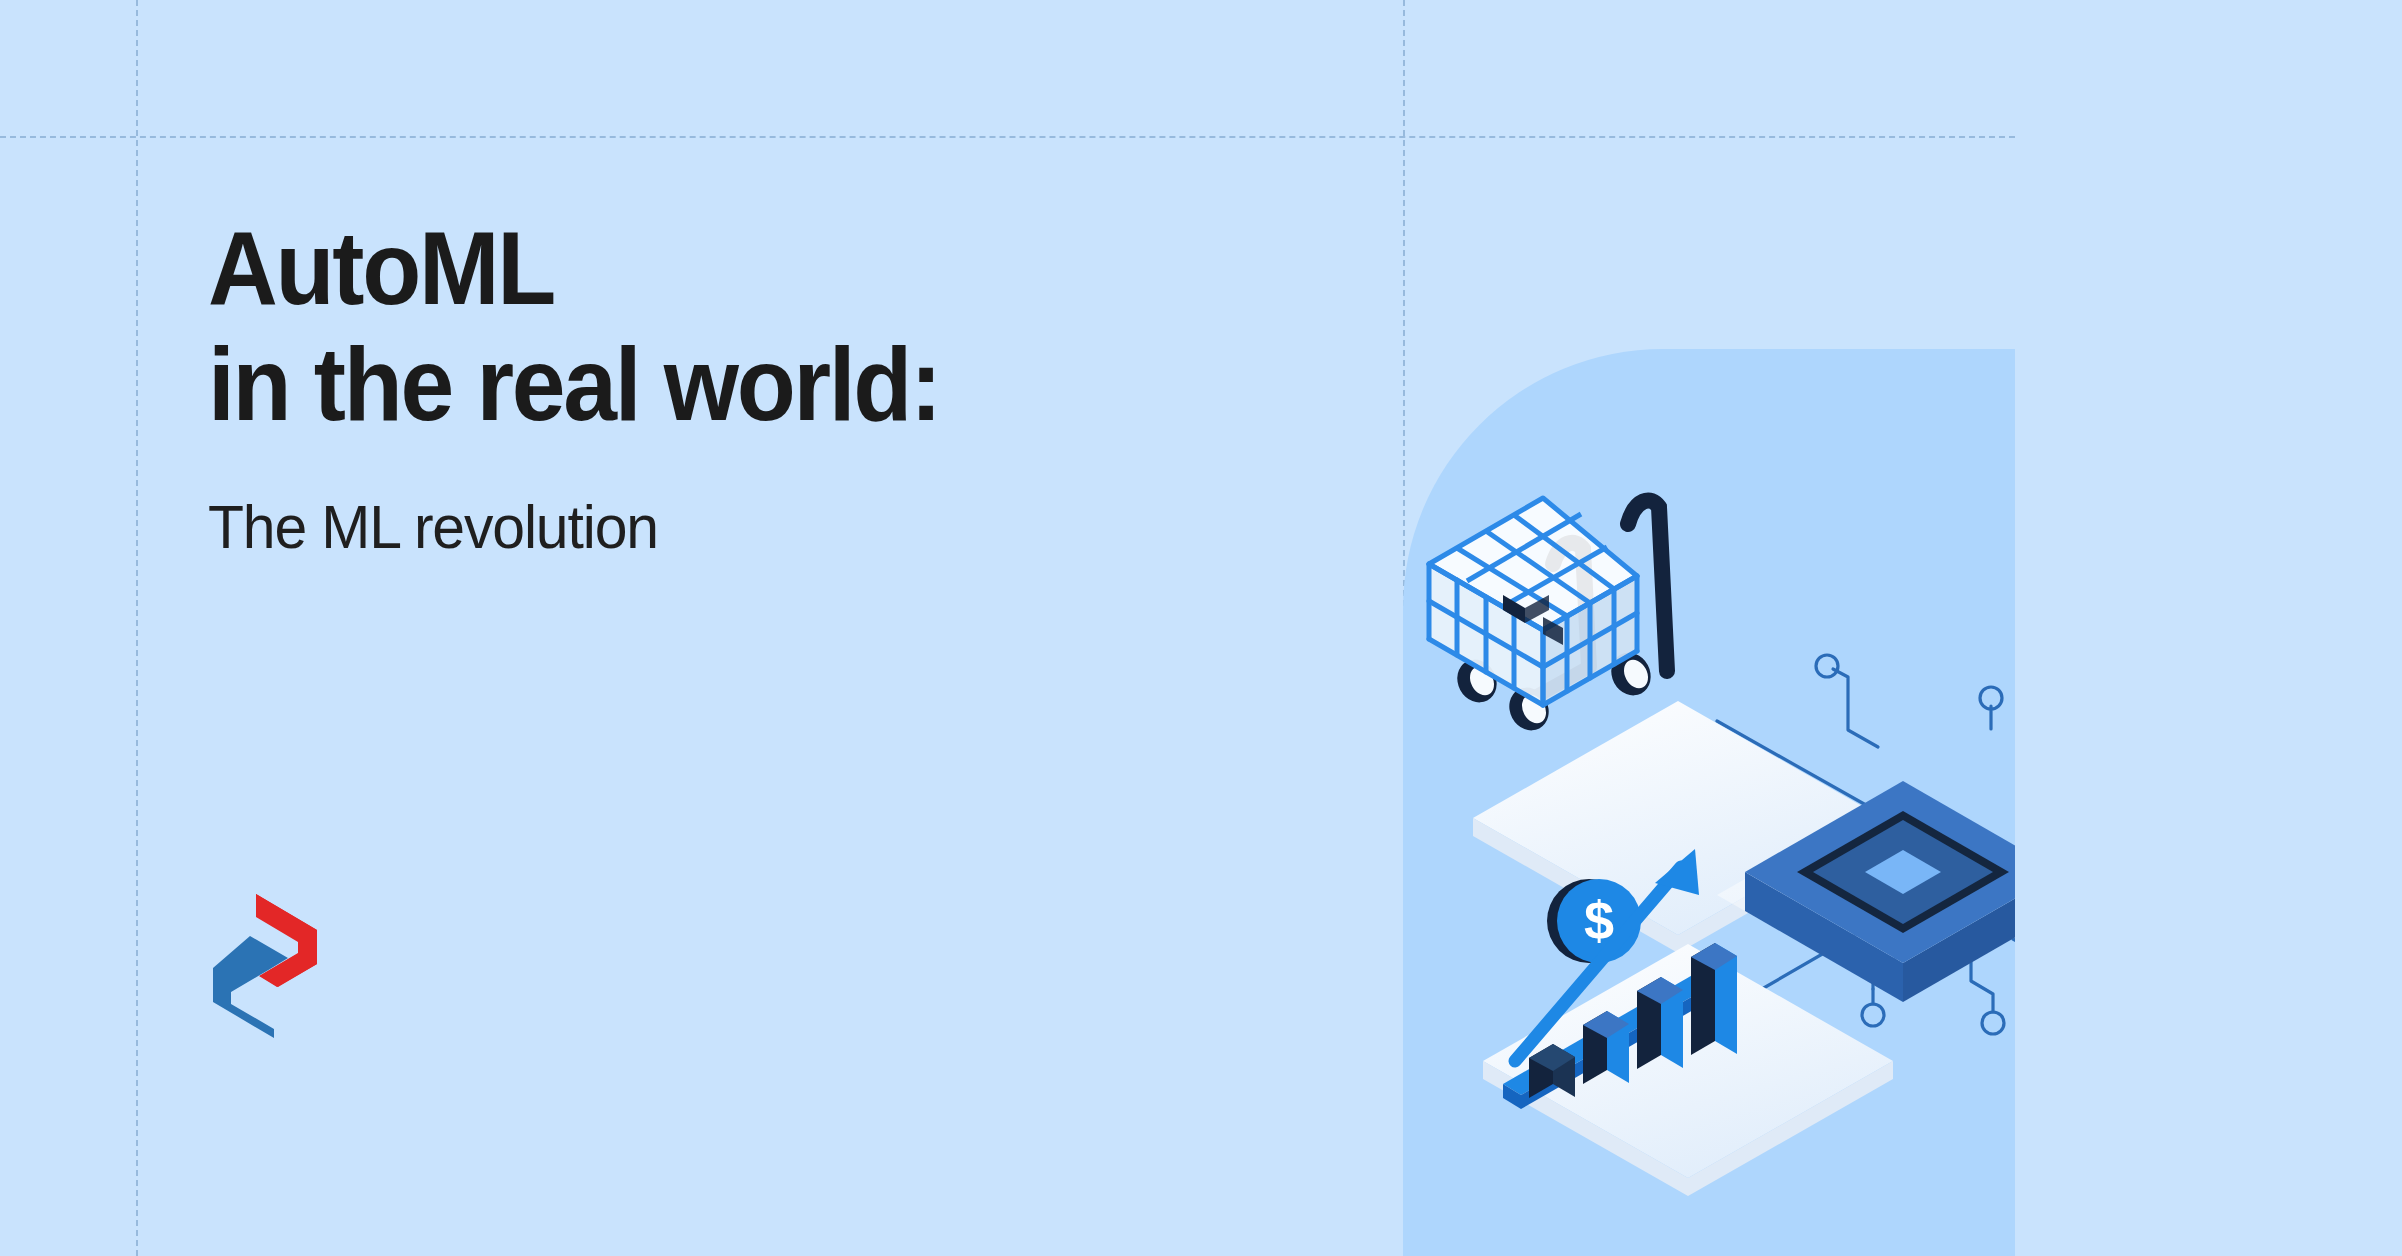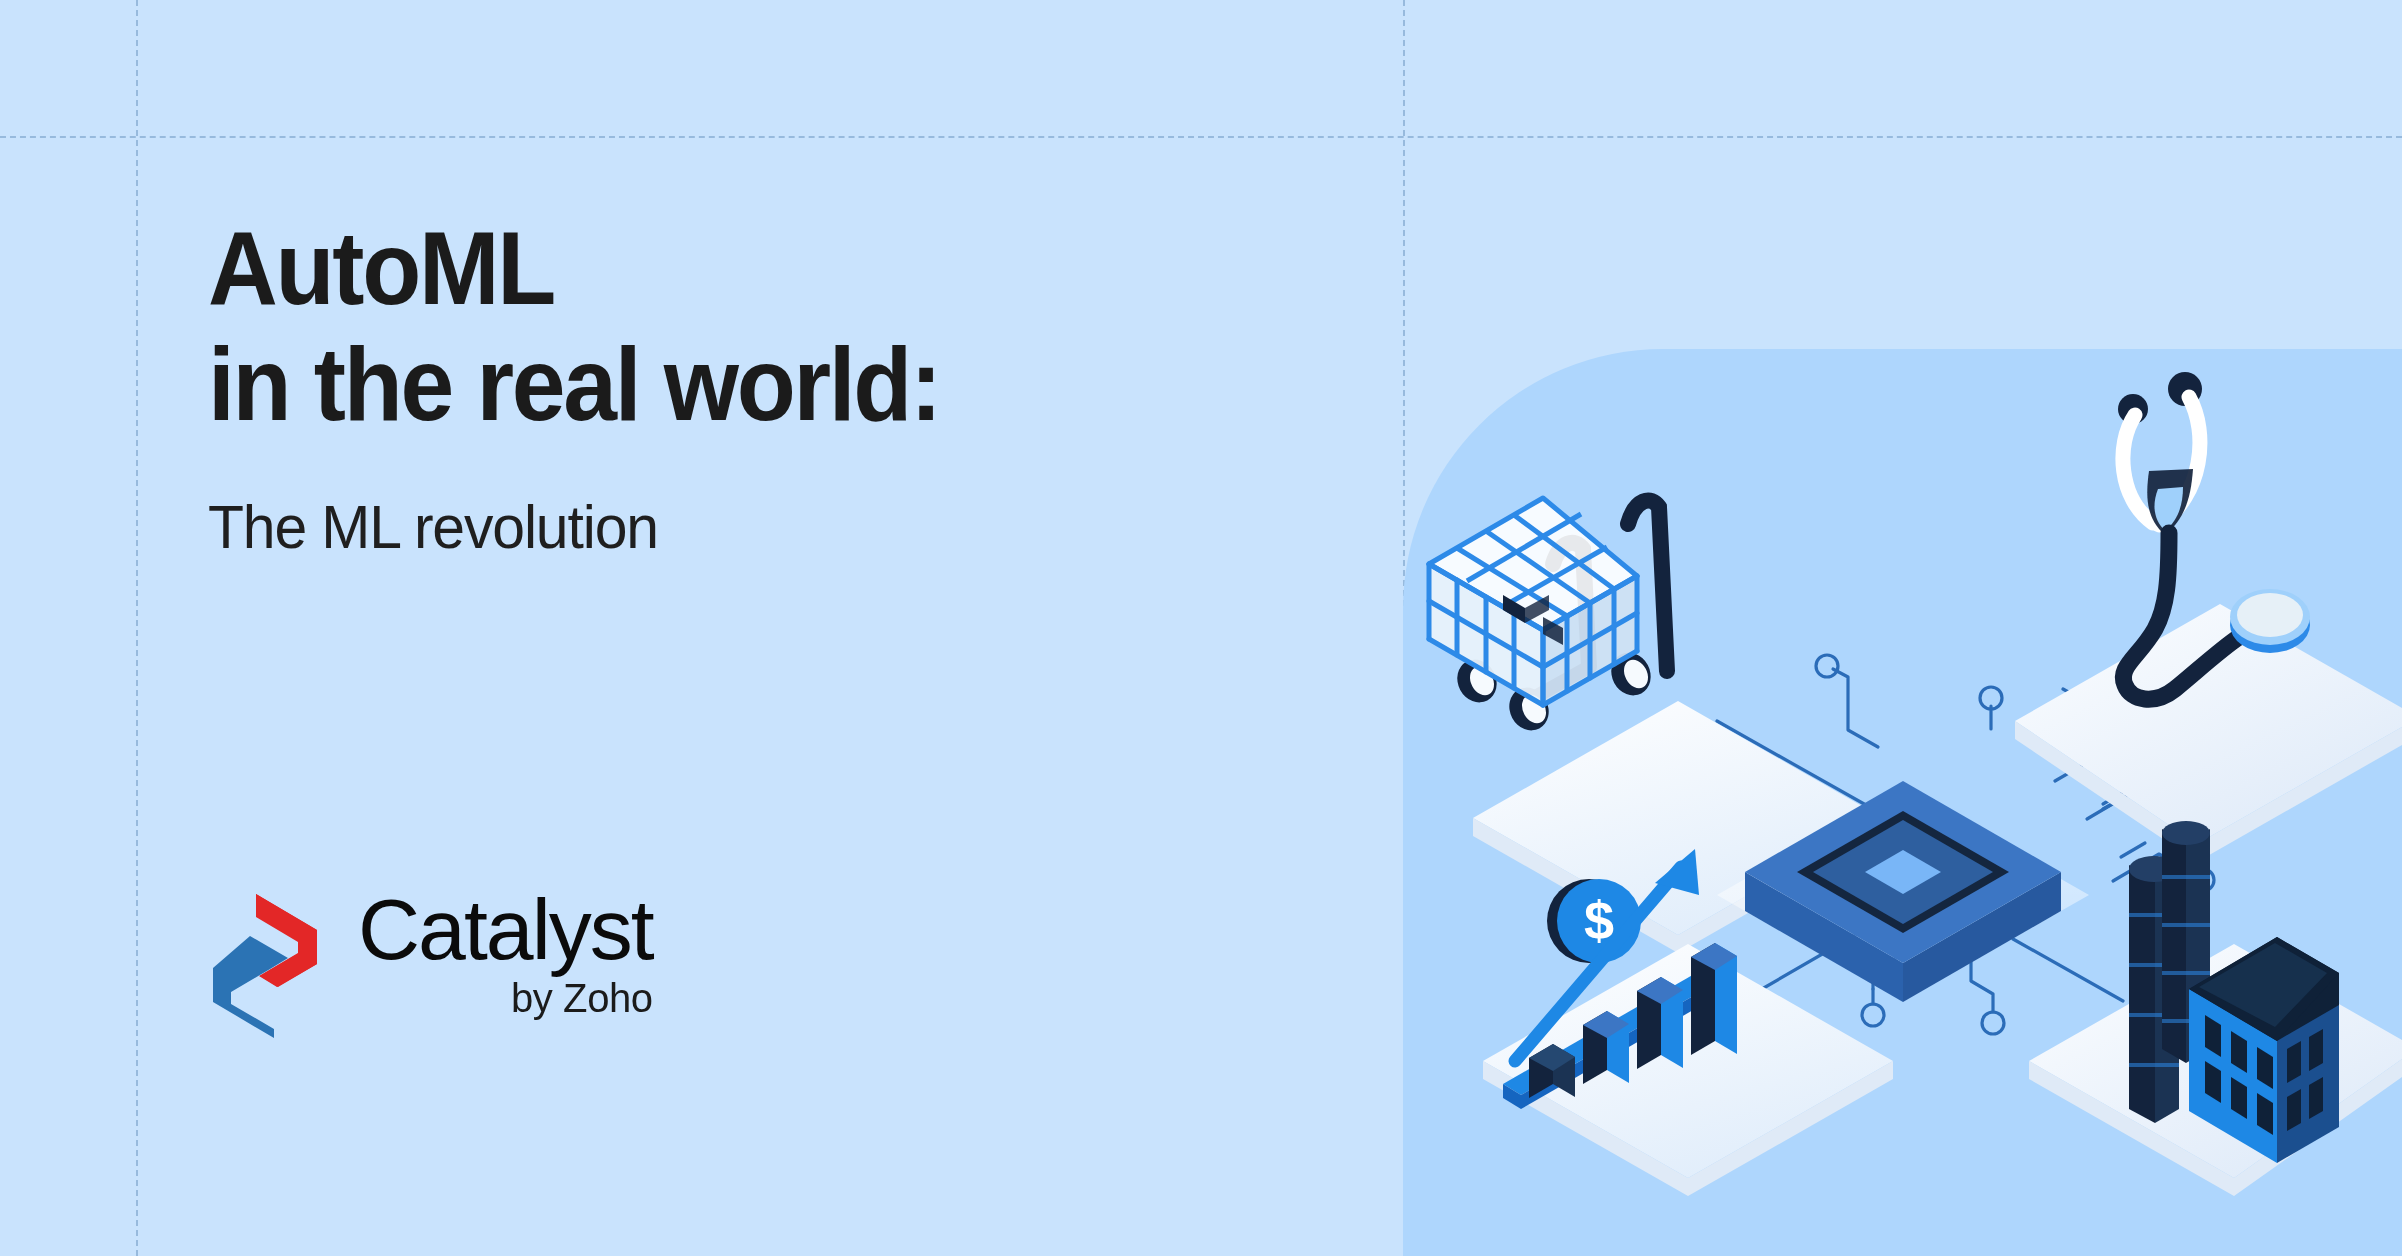--- a/index.html
+++ b/index.html
@@ -2,21 +2,21 @@
 <html><head>
 <meta charset="utf-8">
 <style>
   html,body{margin:0;padding:0;}
   body{
     width:2402px;height:1256px;overflow:hidden;
     background:#c9e3fd;
     font-family:"Liberation Sans","DejaVu Sans",sans-serif;
     position:relative;
   }
-  .stage{position:absolute;inset:0;width:2402px;height:1256px;overflow:hidden;}
+  .stage{position:absolute;inset:0;width:2015px;height:1256px;overflow:hidden;}
 
   
   .guide-v{position:absolute;top:0;bottom:0;width:0;
     border-left:2px dashed #8fb4d8;opacity:.85;}
   .guide-h{position:absolute;left:0;right:0;height:0;
     border-top:2px dashed #8fb4d8;opacity:.85;}
 
   
   .panel{
     position:absolute;left:1403px;top:349px;width:999px;height:907px;
@@ -90,24 +90,20 @@
       <svg viewBox="0 0 122 152" xmlns="http://www.w3.org/2000/svg">
 
         <path d="M52 8 L113 44 L113 78 L74 101 L56 90 L95 67 L95 55 L52 30 Z" fill="#e32727"></path>
         <path d="M52 8 L52 30 L52 30 Z" fill="#e32727"></path>
         <path d="M52 8 L113 44 L113 78 L73 101 L55 90 L94 67 L94 56 L52 31 Z" fill="#e32727"></path>
 
         <path d="M52 30 L94 55 L94 67 L55 90 L73 101 L113 78 L113 44 L52 8 Z" fill="none" stroke="#e32727" stroke-width="0"></path>
 
         <path d="M46 50 L84 72 L66 83 L27 106 L27 118 L70 143 L70 152 L9 116 L9 82 Z" fill="#2b73b4"></path>
       </svg>
-    </span>
-    <span class="logo-text">
-      <div class="logo-name">Catalyst</div>
-      <div class="logo-sub">by Zoho</div>
     </span>
   </div>
 
   <div class="illus">
   <svg viewBox="0 0 999 907" xmlns="http://www.w3.org/2000/svg">
     <defs>
       <linearGradient id="tileG" x1="0" y1="0" x2="0.5" y2="1">
         <stop offset="0" stop-color="#ffffff"></stop>
         <stop offset="1" stop-color="#e2eefb"></stop>
       </linearGradient>

